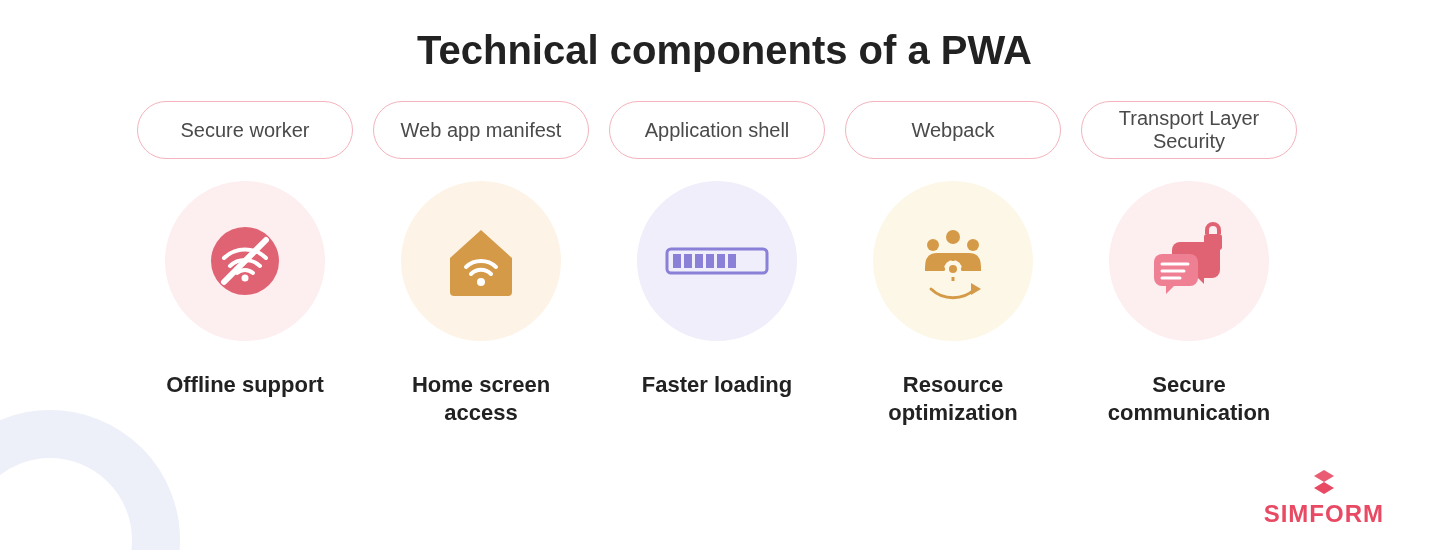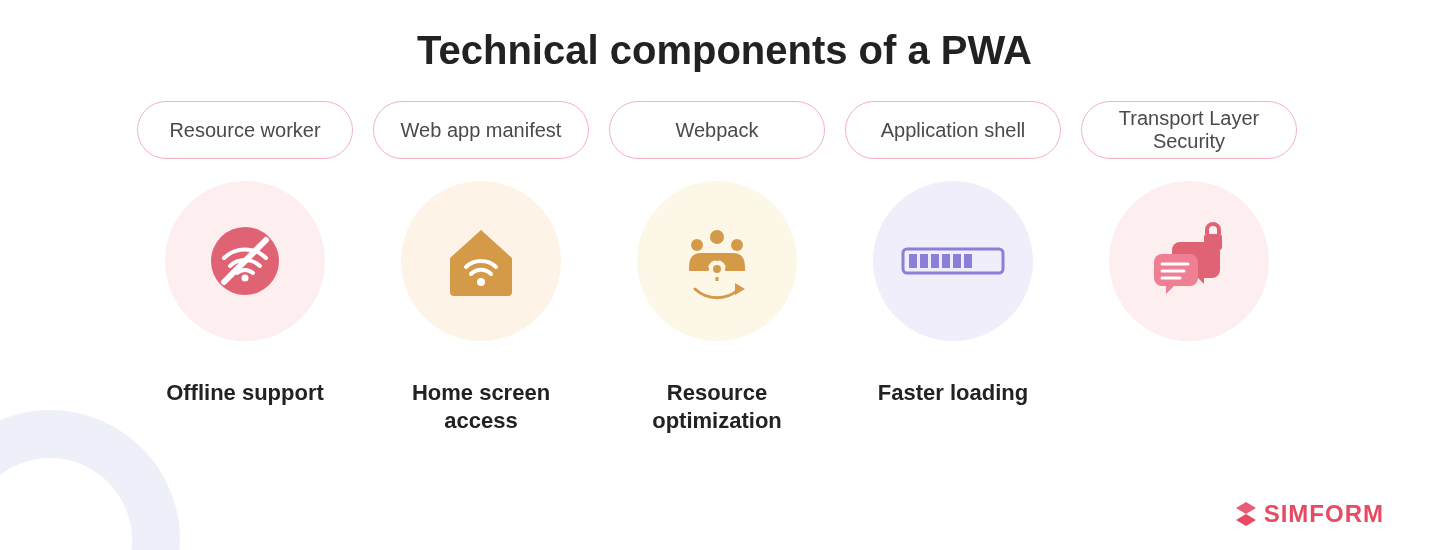--- a/index.html
+++ b/index.html
@@ -66,54 +66,55 @@
     align-items: center;
     justify-content: center;
   }
   .circle.pink   { background: #fdeef0; }
   .circle.beige  { background: #fdf4e7; }
   .circle.lilac  { background: #e5e9fa; }
   .circle.cream  { background: #fdf7e7; }
   .circle.lav    { background: #efeefa; }
   .circle.rose   { background: #fdeef0; }
   .caption {
-    margin-top: 38px;
+    margin-top: 30px;
     font-size: 22px;
     font-weight: 700;
     color: #222222;
     text-align: center;
     line-height: 1.25;
   }
   .logo-wrap {
     position: absolute;
     right: 50px;
     bottom: 22px;
     display: flex;
     align-items: center;
     gap: 4px;
+    flex-direction: column;
   }
   .logo-text {
     font-size: 24px;
     font-weight: 700;
     letter-spacing: 1px;
     color: #e84a64;
   }
   svg { display: block; }
 </style>
 </head>
 <body>
 
 <div class="bg-circle"></div>
 
 <h1 class="title">Technical components of a PWA</h1>
 
 <div class="row">
 
   <div class="col">
-    <div class="pill">Resource worker</div>
+    <div class="pill">Secure worker</div>
     <div class="circle pink">
       <span>
         <svg width="78" height="78" viewBox="0 0 78 78">
           <circle cx="39" cy="39" r="34" fill="#e06374"></circle>
           <g stroke="#ffffff" stroke-width="4" fill="none" stroke-linecap="round">
             <path d="M18 36 A30 30 0 0 1 60 36"></path>
             <path d="M24 44 A22 22 0 0 1 54 44"></path>
             <path d="M31 51 A12 12 0 0 1 47 51"></path>
           </g>
           <circle cx="39" cy="56" r="3.5" fill="#ffffff"></circle>
@@ -134,20 +135,40 @@
             <path d="M26 47 A22 22 0 0 1 56 47"></path>
             <path d="M31 54 A14 14 0 0 1 51 54"></path>
           </g>
           <circle cx="41" cy="62" r="4" fill="#ffffff"></circle>
         </svg>
       </span>
     </div>
     <div class="caption">Home screen access</div>
   </div>
 
+
+  <div class="col">
+    <div class="pill">Application shell</div>
+    <div class="circle lav">
+      <span>
+        <svg width="104" height="36" viewBox="0 0 104 36">
+          <rect x="2" y="6" width="100" height="24" rx="4" fill="none" stroke="#8a80d8" stroke-width="3"></rect>
+          <g fill="#8a80d8">
+            <rect x="8" y="11" width="8" height="14"></rect>
+            <rect x="19" y="11" width="8" height="14"></rect>
+            <rect x="30" y="11" width="8" height="14"></rect>
+            <rect x="41" y="11" width="8" height="14"></rect>
+            <rect x="52" y="11" width="8" height="14"></rect>
+            <rect x="63" y="11" width="8" height="14"></rect>
+          </g>
+        </svg>
+      </span>
+    </div>
+    <div class="caption">Faster loading</div>
+  </div>
 
   <div class="col">
     <div class="pill">Webpack</div>
     <div class="circle cream">
       <span>
         <svg width="88" height="84" viewBox="0 0 88 84">
           <g fill="#d59a48">
             <circle cx="44" cy="18" r="7"></circle>
             <circle cx="24" cy="26" r="6"></circle>
             <circle cx="64" cy="26" r="6"></circle>
@@ -163,60 +184,41 @@
               <line x1="52" y1="50" x2="56" y2="50"></line>
             </g>
           </g>
         </svg>
       </span>
     </div>
     <div class="caption">Resource optimization</div>
   </div>
 
   <div class="col">
-    <div class="pill">Application shell</div>
-    <div class="circle lav">
-      <span>
-        <svg width="104" height="36" viewBox="0 0 104 36">
-          <rect x="2" y="6" width="100" height="24" rx="4" fill="none" stroke="#8a80d8" stroke-width="3"></rect>
-          <g fill="#8a80d8">
-            <rect x="8" y="11" width="8" height="14"></rect>
-            <rect x="19" y="11" width="8" height="14"></rect>
-            <rect x="30" y="11" width="8" height="14"></rect>
-            <rect x="41" y="11" width="8" height="14"></rect>
-            <rect x="52" y="11" width="8" height="14"></rect>
-            <rect x="63" y="11" width="8" height="14"></rect>
-          </g>
-        </svg>
-      </span>
-    </div>
-    <div class="caption">Faster loading</div>
-  </div>
-
-  <div class="col">
     <div class="pill">Transport Layer Security</div>
     <div class="circle rose">
       <span>
         <svg width="90" height="82" viewBox="0 0 90 82">
           <g fill="#e06374">
             <rect x="28" y="22" width="48" height="36" rx="8"></rect>
             <path d="M60 52 L60 64 L48 52 Z"></path>
             <rect x="10" y="34" width="44" height="32" rx="8" fill="#ef7f92"></rect>
             <path d="M22 60 L22 74 L36 60 Z" fill="#ef7f92"></path>
             <rect x="60" y="14" width="18" height="16" rx="3"></rect>
             <path d="M63 14 v-4 a6 6 0 0 1 12 0 v4" fill="none" stroke="#e06374" stroke-width="4"></path>
           </g>
           <g stroke="#ffffff" stroke-width="3" stroke-linecap="round">
             <line x1="18" y1="44" x2="44" y2="44"></line>
             <line x1="18" y1="51" x2="40" y2="51"></line>
             <line x1="18" y1="58" x2="36" y2="58"></line>
           </g>
         </svg>
       </span>
     </div>
+    <div class="caption">Secure communication</div>
   </div>
 
 </div>
 
 <div class="logo-wrap">
   <span>
     <svg width="28" height="28" viewBox="0 0 28 28">
       <g fill="#e84a64">
         <path d="M14 2 L24 8 L14 14 L4 8 Z" opacity="0.9"></path>
         <path d="M14 14 L24 20 L14 26 L4 20 Z"></path>

